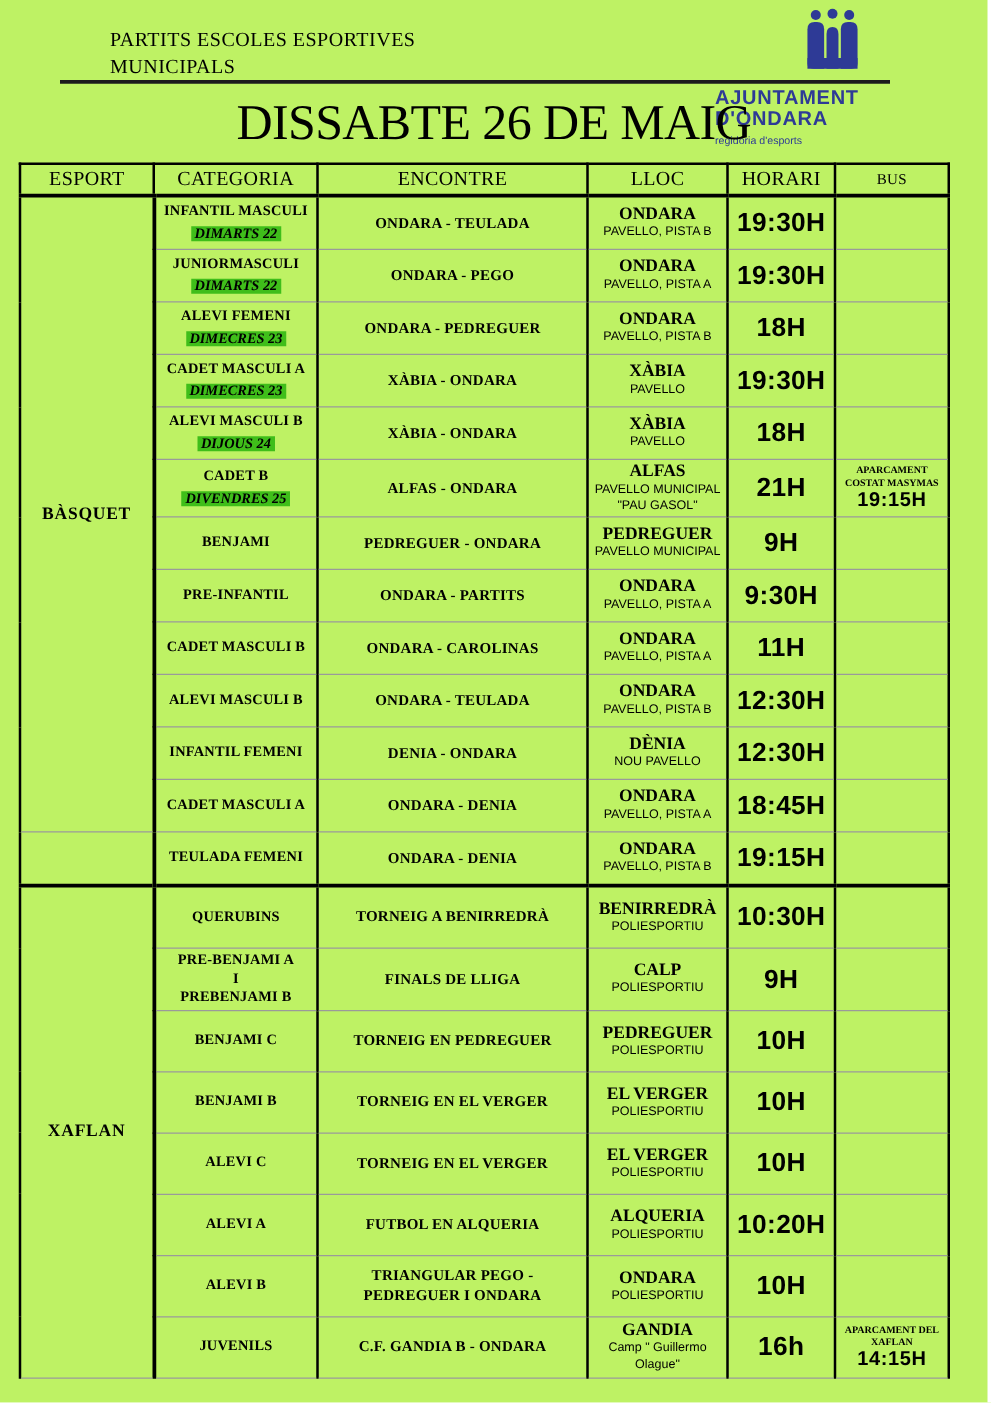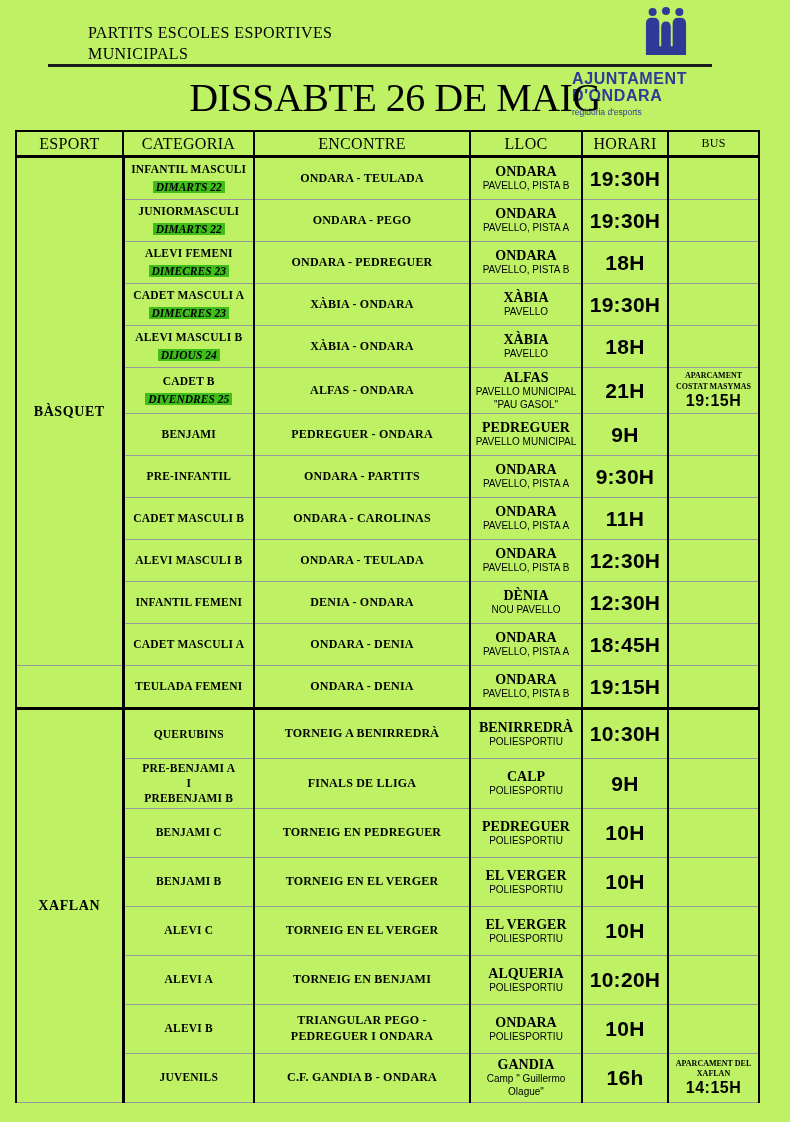--- a/index.html
+++ b/index.html
@@ -557,21 +557,21 @@
       
       
     </td>
   </tr>
         <tr class="sec-futbol">
     <td>
       <div class="cat">ALEVI A</div>
 
     </td>
     <td>
-      <div class="enc">TORNEIG EN BENJAMI</div>
+      <div class="enc">FUTBOL EN ALQUERIA</div>
     </td>
     <td>
       <div class="lloc-main">ALQUERIA</div>
       <div class="lloc-sub">POLIESPORTIU</div>
     </td>
     <td>
       <div class="hor">10:20H</div>
     </td>
     <td>
       

